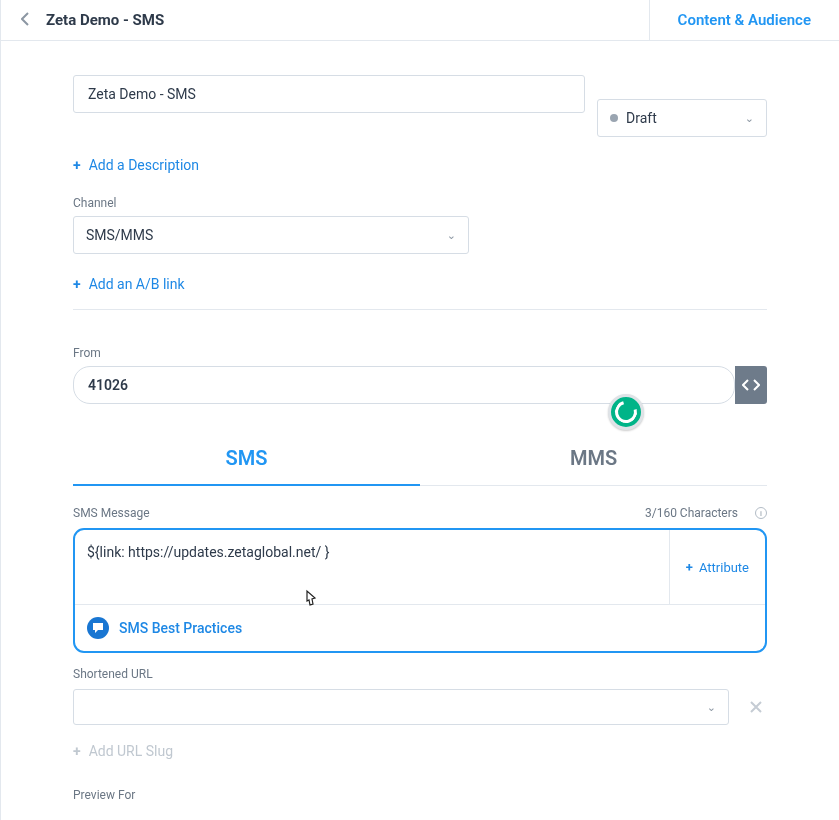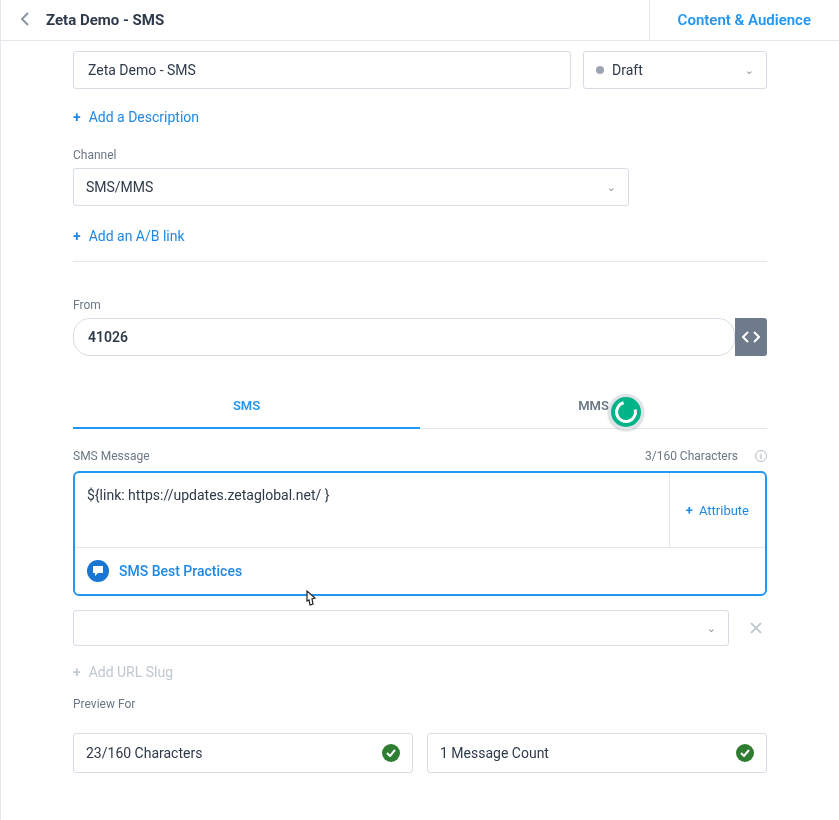--- a/index.html
+++ b/index.html
@@ -25,52 +25,52 @@
   .label { font-size:12px; color:var(--text-med); display:block; margin-bottom:6px; }
   .linkish { color:var(--blue); font-size:14px; display:inline-flex; align-items:center; gap:8px; cursor:pointer; }
   .linkish .plus { font-weight:700; font-size:14px; }
   .linkish.disabled { color:#c0c8d0; cursor:default; }
   .divider-line { border-bottom:1px solid var(--divider); margin-top:16px; }
   .field { height:38px; border:1px solid var(--field-border); border-radius:3px; display:flex; align-items:center; padding:0 12px; font-size:14px; color:var(--text-dark); background:#fff; width:100%; position:relative; }
   .field .caret { position:absolute; right:12px; color:#8c97a3; font-size:11px; }
   .field input { border:none; outline:none; width:100%; font-size:14px; color:var(--text-dark); background:transparent; }
   .field input::placeholder { color:#b3bcc6; }
   .toprow { display:flex; gap:12px; align-items:center; }
-  .status-pill { width:184px; }
+  .status-pill { width:170px;margin-top:48px; }
   .status-dot { width:8px; height:8px; border-radius:50%; background:#9aa5b1; margin-right:8px; flex:none; }
   .from-wrap { display:flex; }
   .from-wrap .field { border-top-right-radius:0; border-bottom-right-radius:0;border-radius:17px; }
   .code-btn { width:34px; background:#6e7b8a; border-top-right-radius:3px; border-bottom-right-radius:3px; display:flex; align-items:center; justify-content:center; color:#fff; cursor:pointer; }
   .tabs { display:flex; margin-top:28px; }
-  .tabs .tab { flex:1; text-align:center; font-size:13px; font-weight:600; color:var(--text-med); padding:14px 0; border-bottom:1px solid var(--divider); cursor:pointer; }
+  .tabs .tab { flex:1; text-align:center; font-size:20px; font-weight:600; color:var(--text-med); padding:14px 0; border-bottom:1px solid var(--divider); cursor:pointer; }
   .tabs .tab.active { color:var(--blue-bright); border-bottom:2px solid var(--blue-bright); }
   .msg-head { display:flex; justify-content:space-between; align-items:center; margin-top:20px; position:relative;}
   .msg-head .label { margin:0; }
   .char-right { font-size:12px; color:var(--text-med); display:flex; align-items:center; gap:17px; }
   .info-icon { width:12px; height:12px; border:1px solid #b3bcc6; border-radius:50%; display:inline-flex; align-items:center; justify-content:center; font-size:8px; color:#8c97a3; }
-  .msg-box { border:2px solid var(--blue-bright); border-radius:6px; margin-top:8px; overflow:hidden; }
+  .msg-box { border:2px solid var(--blue-bright); border-radius:11px; margin-top:8px; overflow:hidden; }
   .msg-main { display:flex; }
   .msg-text { flex:1; min-height:74px; padding:14px 12px; font-size:14px; color:var(--text-dark); }
   .attr-side { border-left:1px solid var(--divider); display:flex; align-items:center; justify-content:center; padding:0 16px; color:var(--blue); font-size:13px; gap:6px; cursor:pointer; }
   .best-row { border-top:1px solid var(--divider); padding:12px; display:flex; align-items:center; gap:10px; }
   .sms-icon { width:22px; height:22px; border-radius:50%; background:#1976d2; display:flex; align-items:center; justify-content:center; }
   .sms-icon svg { display:block; }
   .best-row a { color:var(--blue); font-size:14px; font-weight:500; text-decoration:none; }
   .shorturl-row { display:flex; align-items:center; gap:16px; margin-top:8px; }
   .shorturl-row .field { height:36px; }
   .remove-x { color:#c5ccd4; font-size:18px; cursor:pointer; padding:4px; }
   .pill-row { display:flex; gap:14px; margin-top:22px; }
   .pill { flex:1; border:1px solid var(--field-border); border-radius:3px; height:40px; display:flex; align-items:center; justify-content:space-between; padding:0 12px; font-size:14px; color:var(--text-dark); }
   .check-badge { width:18px; height:18px; border-radius:50%; background:var(--green); display:flex; align-items:center; justify-content:center; }
   .check-badge svg { display:block; }
   
   .grammarly { position:absolute; width:36px; height:36px; border-radius:50%; background:#00b488; border:3px solid #dfe3e7; box-shadow:0 1px 2px rgba(0,0,0,.2); left:607px; top:394px; z-index:5; display:flex; align-items:center; justify-content:center; }
   .grammarly::after{ content:""; width:16px; height:16px; border:3px solid #fff; border-top-color:transparent; border-radius:50%; transform:rotate(30deg); }
   .cursor-hand { position:absolute; left:300px; top:589px; z-index:6; color:#222; }
-  .channel-field { width:556px; }
+  .channel-field { width:396px; }
 </style>
 </head>
 <body>
 
 <div class="sheet">
 
   <div class="topbar">
     <div class="back-caret">
       <svg width="9" height="14" viewBox="0 0 9 14">
           <path d="M7 1 L1 7 L7 13" fill="none" stroke="#8c97a3" stroke-width="2"></path>
@@ -157,40 +157,41 @@
         <span class="sms-icon">
           <svg width="12" height="12" viewBox="0 0 12 12">
               <path d="M1 1 h10 v7 h-5 l-3 3 v-3 h-2 z" fill="#fff"></path>
             </svg>
         </span>
         <a href="#">SMS Best Practices</a>
       </div>
     </div>
 
     <div class="row" style="margin-top:14px">
+      <span class="label">Shortened URL</span>
       <div class="shorturl-row">
         <div class="field" style="flex:1">
           <span class="caret">⌄</span>
         </div>
         <span class="remove-x">
           <svg width="14" height="14" viewBox="0 0 14 14">
               <path d="M2 2 L12 12 M12 2 L2 12" stroke="#c5ccd4" stroke-width="2"></path>
             </svg>
         </span>
       </div>
     </div>
 
     <div class="row" style="margin-top:16px">
       <span class="linkish disabled">
         <span class="plus">+</span>
         <span>Add URL Slug</span>
       </span>
     </div>
 
-    <div class="row" style="margin-top:16px">
+    <div class="row" style="margin-top:28px">
       <span class="label">Preview For</span>
     </div>
 
     <div class="pill-row">
       <div class="pill">
         <span>23/160 Characters</span>
         <span class="check-badge">
           <svg width="10" height="8" viewBox="0 0 10 8">
               <path d="M1 4 L4 7 L9 1" fill="none" stroke="#fff" stroke-width="2"></path>
             </svg>

